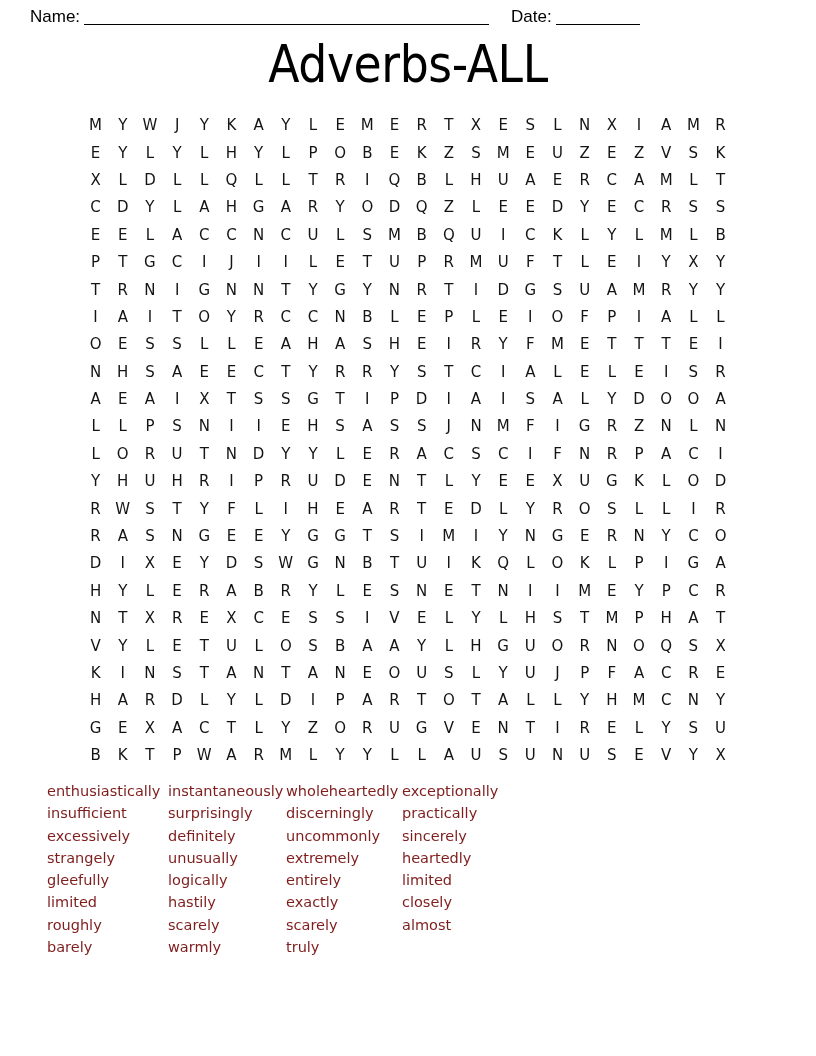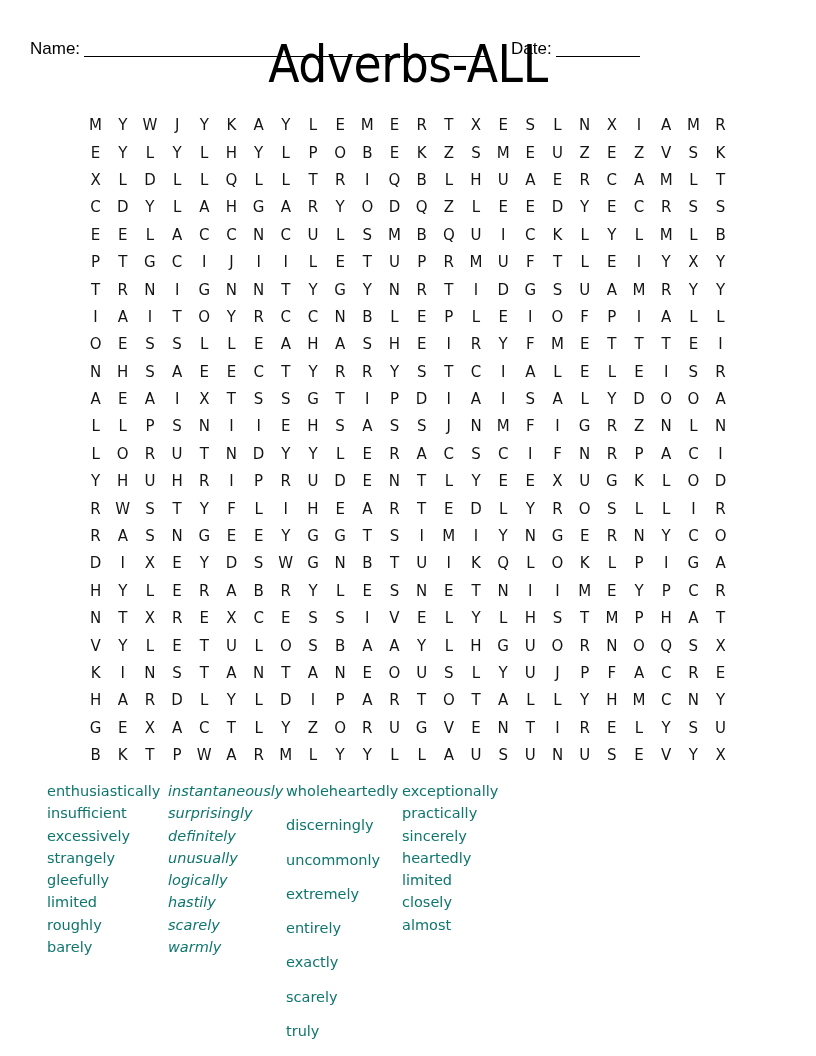--- a/index.html
+++ b/index.html
@@ -26,21 +26,20 @@
   .name-date-row {
     position: absolute;
     top: 2px;
     left: 30px;
     right: 30px;
     height: 26px;
     display: flex;
     align-items: flex-end;
     font-size: 17px;
     line-height: 20px;
-    margin-top: 32px;
   }
   .nd-label {
     white-space: pre;
     font-size: 17px;
     padding-bottom: 1px;
   }
   .nd-rule {
     display: inline-block;
     height: 1px;
     background: #000;
@@ -93,32 +92,32 @@
     top: 780px;
     left: 47px;
     width: 722px;
     display: flex;
   }
   .word-col {
     display: flex;
     flex-direction: column;
   }
   .word-col.c0 { width: 121px; }
-  .word-col.c1 { width: 118px; font-style: italic; }
+  .word-col.c1 { width: 118px; }
   .word-col.c2 { width: 120px; }
-  .word-col.c3 { width: 116px; gap: 12px; }
+  .word-col.c3 { width: 116px; }
   .word-col.c4 { width: 117px; }
   .word-col.c5 { width: 116px; }
   .word-item {
     font-family: "DejaVu Sans", sans-serif;
     font-size: 14.5px;
     line-height: 22.3px;
     height: 22.3px;
     white-space: nowrap;
-    color: #0f766e;
+    color: #7f1d1d;
   }
   .word-item.empty { visibility: hidden; }
 </style>
 </head>
 <body>
 
 <div class="page">
 
   <div class="name-date-row">
     <span class="nd-label">Name:</span>

